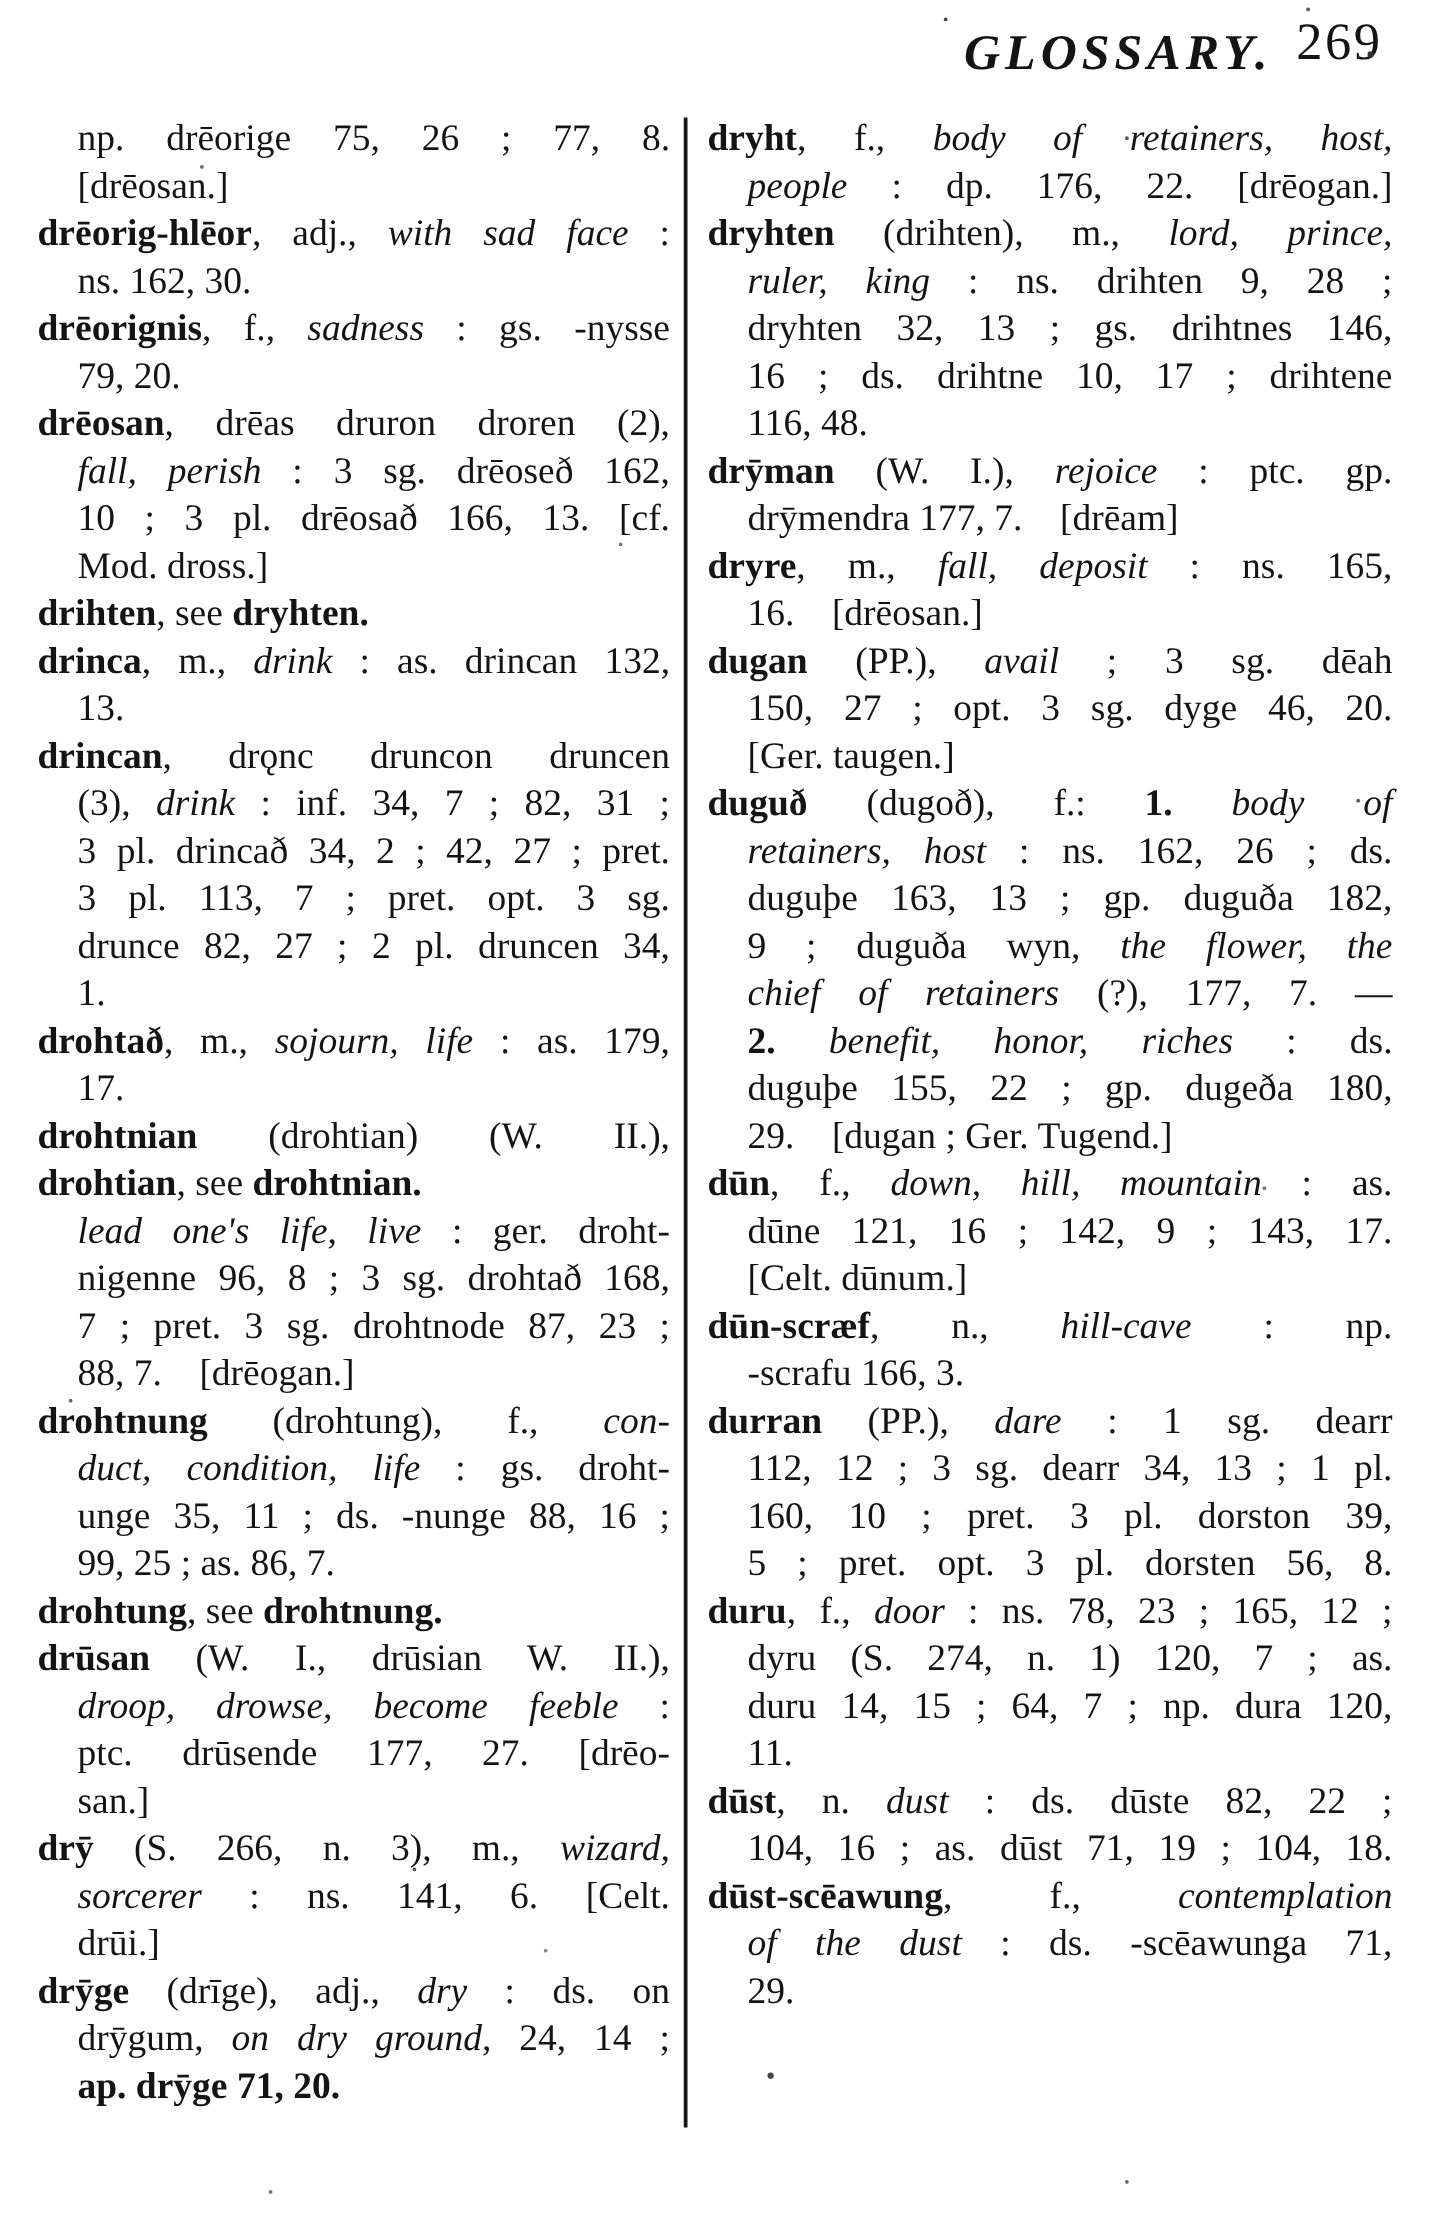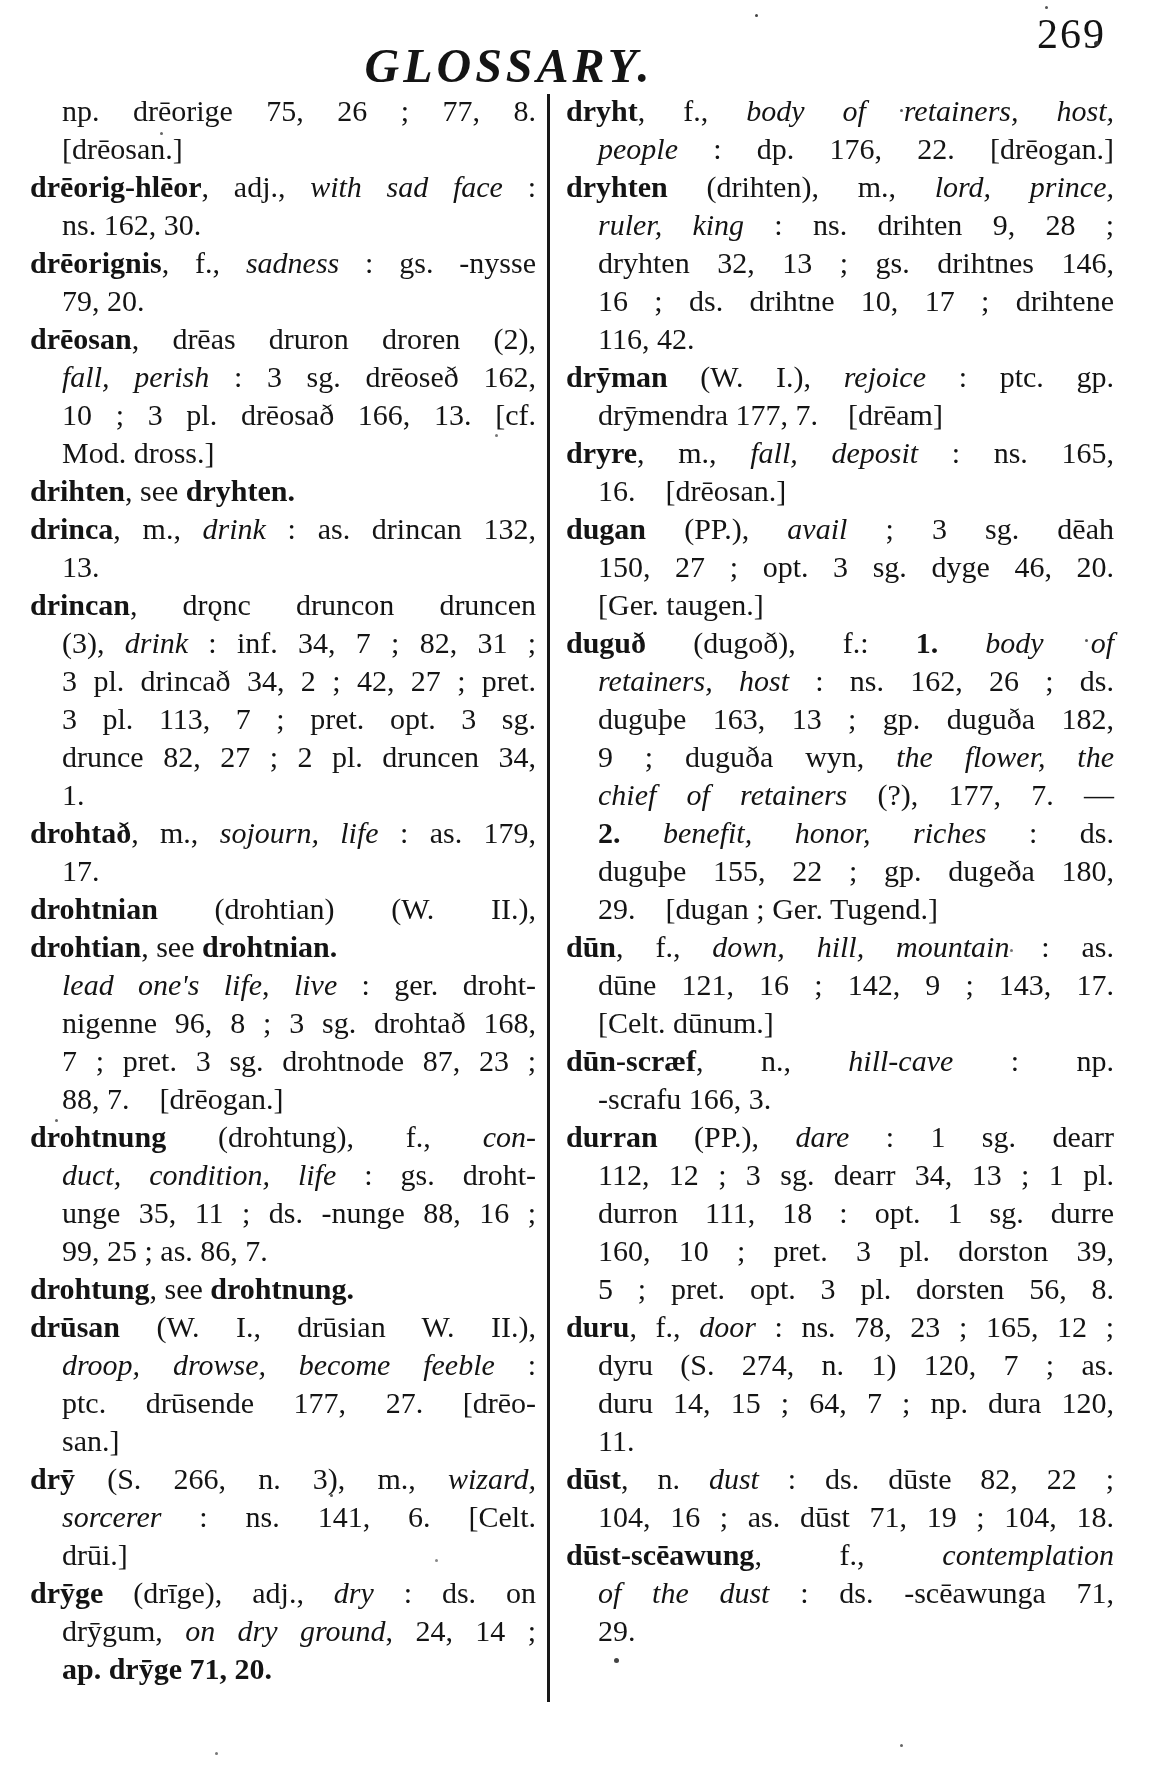--- a/index.html
+++ b/index.html
@@ -20,26 +20,25 @@
     top: 10px;
     left: 0;
     width: 1158px;
     height: 70px;
   }
   .glossary-title {
     position: absolute;
     left: 0;
     right: 140px;
     top: 8px;
-    text-align: center;
-    font-size: 48px;
+    text-align: right;
+    font-size: 40px;
     font-weight: 700;
     font-style: italic;
     letter-spacing: 4px;
-    margin-top: 20px;
   }
   .page-number {
     position: absolute;
     right: 52px;
     top: 0px;
     font-size: 42px;
     letter-spacing: 2px;
   }
   .columns {
     position: absolute;
@@ -145,21 +144,21 @@
       <div class="line ind"><span class="s-b">ap. drȳge 71, 20.</span></div>
     </div>
   <div class="col-divider"></div>
   <div class="col col-right" id="col-right">
       <div class="line jst"><span class="s-b">dryht</span><span class="s-r">, f., </span><span class="s-i">body of retainers, host,</span></div>
       <div class="line ind jst"><span class="s-i">people</span><span class="s-r"> : dp. 176, 22. [drēogan.]</span></div>
       <div class="line jst"><span class="s-b">dryhten</span><span class="s-r"> (drihten), m., </span><span class="s-i">lord, prince,</span></div>
       <div class="line ind jst"><span class="s-i">ruler, king</span><span class="s-r"> : ns. drihten 9, 28 ;</span></div>
       <div class="line ind jst"><span class="s-r">dryhten 32, 13 ; gs. drihtnes 146,</span></div>
       <div class="line ind jst"><span class="s-r">16 ; ds. drihtne 10, 17 ; drihtene</span></div>
-      <div class="line ind"><span class="s-r">116, 42.</span></div>
+      <div class="line ind"><span class="s-r">116, 48.</span></div>
       <div class="line jst"><span class="s-b">drȳman</span><span class="s-r"> (W. I.), </span><span class="s-i">rejoice</span><span class="s-r"> : ptc. gp.</span></div>
       <div class="line ind"><span class="s-r">drȳmendra 177, 7. [drēam]</span></div>
       <div class="line jst"><span class="s-b">dryre</span><span class="s-r">, m., </span><span class="s-i">fall, deposit</span><span class="s-r"> : ns. 165,</span></div>
       <div class="line ind"><span class="s-r">16. [drēosan.]</span></div>
       <div class="line jst"><span class="s-b">dugan</span><span class="s-r"> (PP.), </span><span class="s-i">avail</span><span class="s-r"> ; 3 sg. dēah</span></div>
       <div class="line ind jst"><span class="s-r">150, 27 ; opt. 3 sg. dyge 46, 20.</span></div>
       <div class="line ind"><span class="s-r">[Ger. taugen.]</span></div>
       <div class="line jst"><span class="s-b">duguð</span><span class="s-r"> (dugoð), f.: </span><span class="s-b">1.</span><span class="s-r"> </span><span class="s-i">body of</span></div>
       <div class="line ind jst"><span class="s-i">retainers, host</span><span class="s-r"> : ns. 162, 26 ; ds.</span></div>
       <div class="line ind jst"><span class="s-r">duguþe 163, 13 ; gp. duguða 182,</span></div>
@@ -168,21 +167,20 @@
       <div class="line ind jst"><span class="s-b">2.</span><span class="s-r"> </span><span class="s-i">benefit, honor, riches</span><span class="s-r"> : ds.</span></div>
       <div class="line ind jst"><span class="s-r">duguþe 155, 22 ; gp. dugeða 180,</span></div>
       <div class="line ind"><span class="s-r">29. [dugan ; Ger. Tugend.]</span></div>
       <div class="line jst"><span class="s-b">dūn</span><span class="s-r">, f., </span><span class="s-i">down, hill, mountain</span><span class="s-r"> : as.</span></div>
       <div class="line ind jst"><span class="s-r">dūne 121, 16 ; 142, 9 ; 143, 17.</span></div>
       <div class="line ind"><span class="s-r">[Celt. dūnum.]</span></div>
       <div class="line jst"><span class="s-b">dūn-scræf</span><span class="s-r">, n., </span><span class="s-i">hill-cave</span><span class="s-r"> : np.</span></div>
       <div class="line ind"><span class="s-r">-scrafu 166, 3.</span></div>
       <div class="line jst"><span class="s-b">durran</span><span class="s-r"> (PP.), </span><span class="s-i">dare</span><span class="s-r"> : 1 sg. dearr</span></div>
       <div class="line ind jst"><span class="s-r">112, 12 ; 3 sg. dearr 34, 13 ; 1 pl.</span></div>
-      <div class="line ind jst"><span class="s-r">durron 111, 18 : opt. 1 sg. durre</span></div>
       <div class="line ind jst"><span class="s-r">160, 10 ; pret. 3 pl. dorston 39,</span></div>
       <div class="line ind jst"><span class="s-r">5 ; pret. opt. 3 pl. dorsten 56, 8.</span></div>
       <div class="line jst"><span class="s-b">duru</span><span class="s-r">, f., </span><span class="s-i">door</span><span class="s-r"> : ns. 78, 23 ; 165, 12 ;</span></div>
       <div class="line ind jst"><span class="s-r">dyru (S. 274, n. 1) 120, 7 ; as.</span></div>
       <div class="line ind jst"><span class="s-r">duru 14, 15 ; 64, 7 ; np. dura 120,</span></div>
       <div class="line ind"><span class="s-r">11.</span></div>
       <div class="line jst"><span class="s-b">dūst</span><span class="s-r">, n. </span><span class="s-i">dust</span><span class="s-r"> : ds. dūste 82, 22 ;</span></div>
       <div class="line ind jst"><span class="s-r">104, 16 ; as. dūst 71, 19 ; 104, 18.</span></div>
       <div class="line jst"><span class="s-b">dūst-scēawung</span><span class="s-r">, f., </span><span class="s-i">contemplation</span></div>
       <div class="line ind jst"><span class="s-i">of the dust</span><span class="s-r"> : ds. -scēawunga 71,</span></div>

